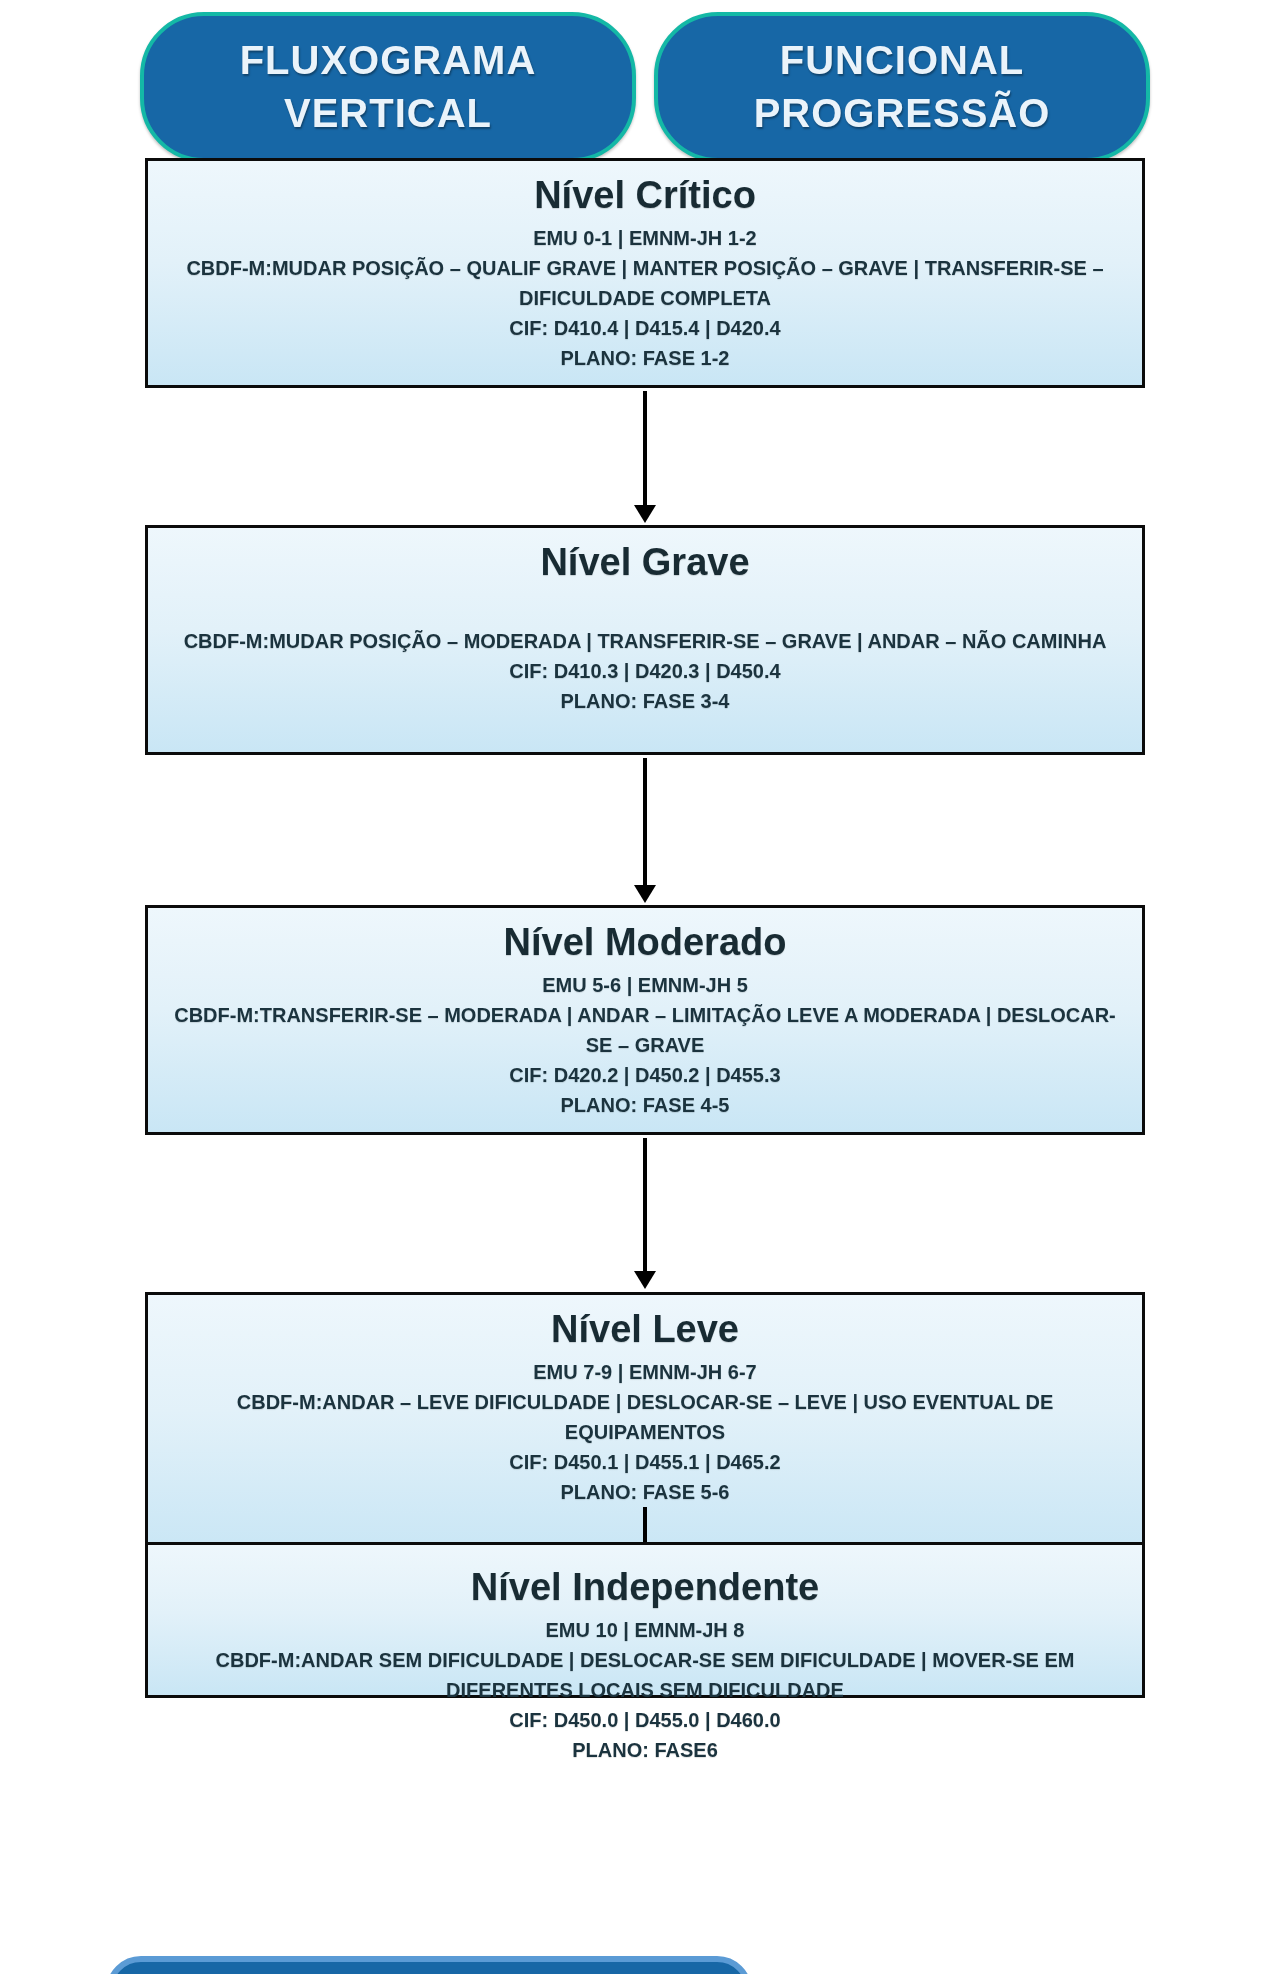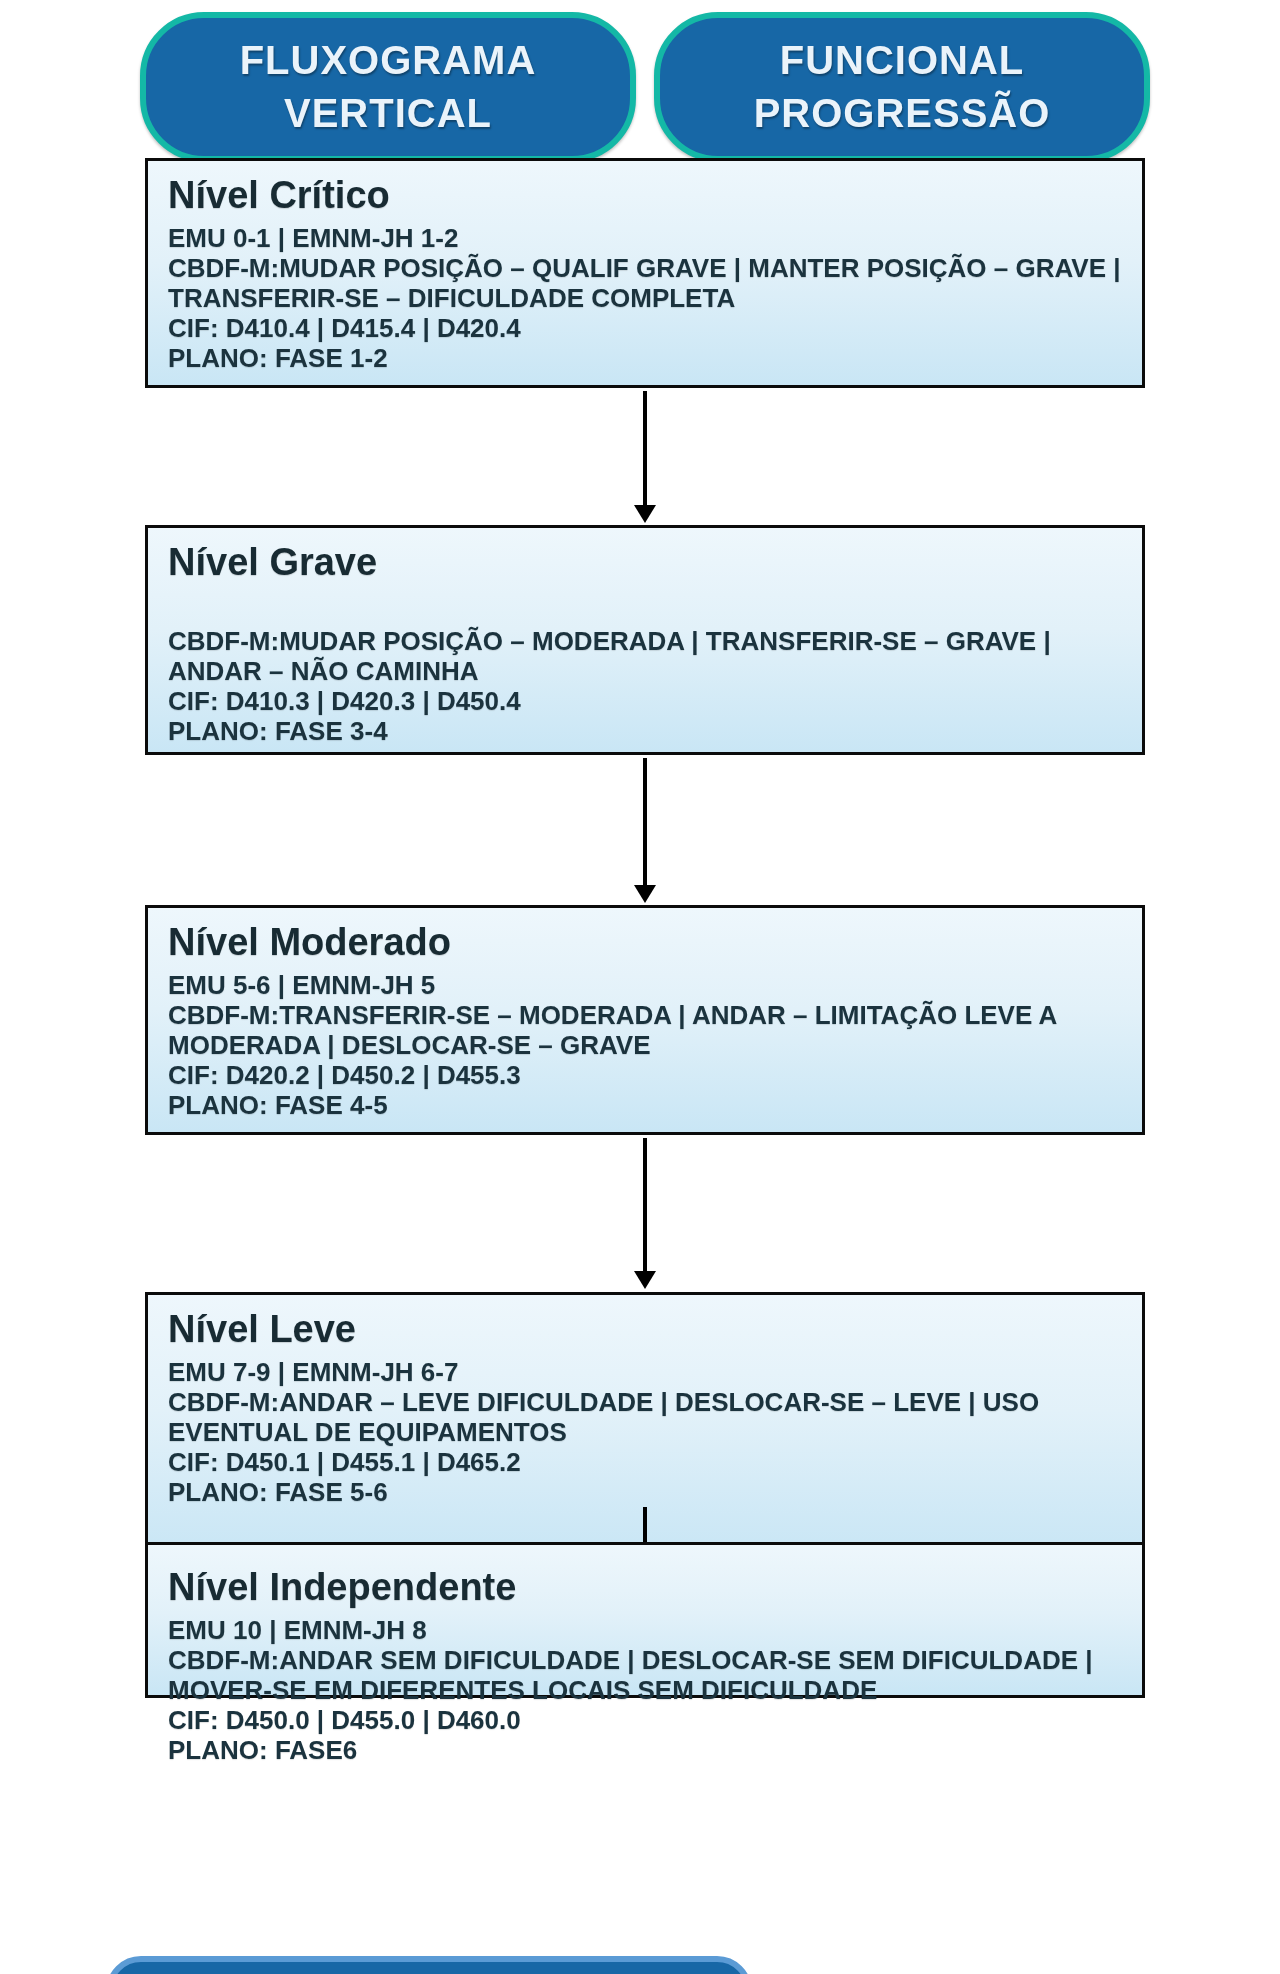--- a/index.html
+++ b/index.html
@@ -15,21 +15,21 @@
     overflow: hidden;
   }
 
   
   .pill {
     position: absolute;
     top: 12px;
     height: 150px;
     width: 496px;
     background: #1767A6;
-    border: 6px solid #14b8a6;
+    border: 4px solid #14b8a6;
     border-radius: 64px;
     box-sizing: border-box;
     display: flex;
     flex-direction: column;
     align-items: center;
     justify-content: center;
     box-shadow: 0 2px 3px rgba(0,0,0,0.25);
   }
   .pill-line {
     color: #EAF3FA;
@@ -42,37 +42,37 @@
   }
 
   
   .node {
     position: absolute;
     left: 145px;
     width: 1000px;
     box-sizing: border-box;
     background: linear-gradient(180deg, #eef7fc 0%, #e2f1f9 45%, #c9e6f5 100%);
     border: 3px solid #0b0b0b;
-    text-align: left;
+    text-align: center;
     padding: 10px 20px 0 20px;
   }
   .node-title {
     color: #182b33;
     font-size: 38px;
     font-weight: bold;
     line-height: 48px;
     margin-bottom: 4px;
     text-shadow: 0 1px 1px rgba(0,0,0,0.15);
   }
   .node-grave .node-title {
     margin-bottom: 40px;
   }
   .node-line {
     color: #1b333e;
-    font-size: 26px;
+    font-size: 20px;
     font-weight: bold;
     line-height: 30px;
     text-shadow: 0 1px 1px rgba(0,0,0,0.12);
   }
 
   
   .arrow {
     position: absolute;
     width: 22px;
     display: flex;

